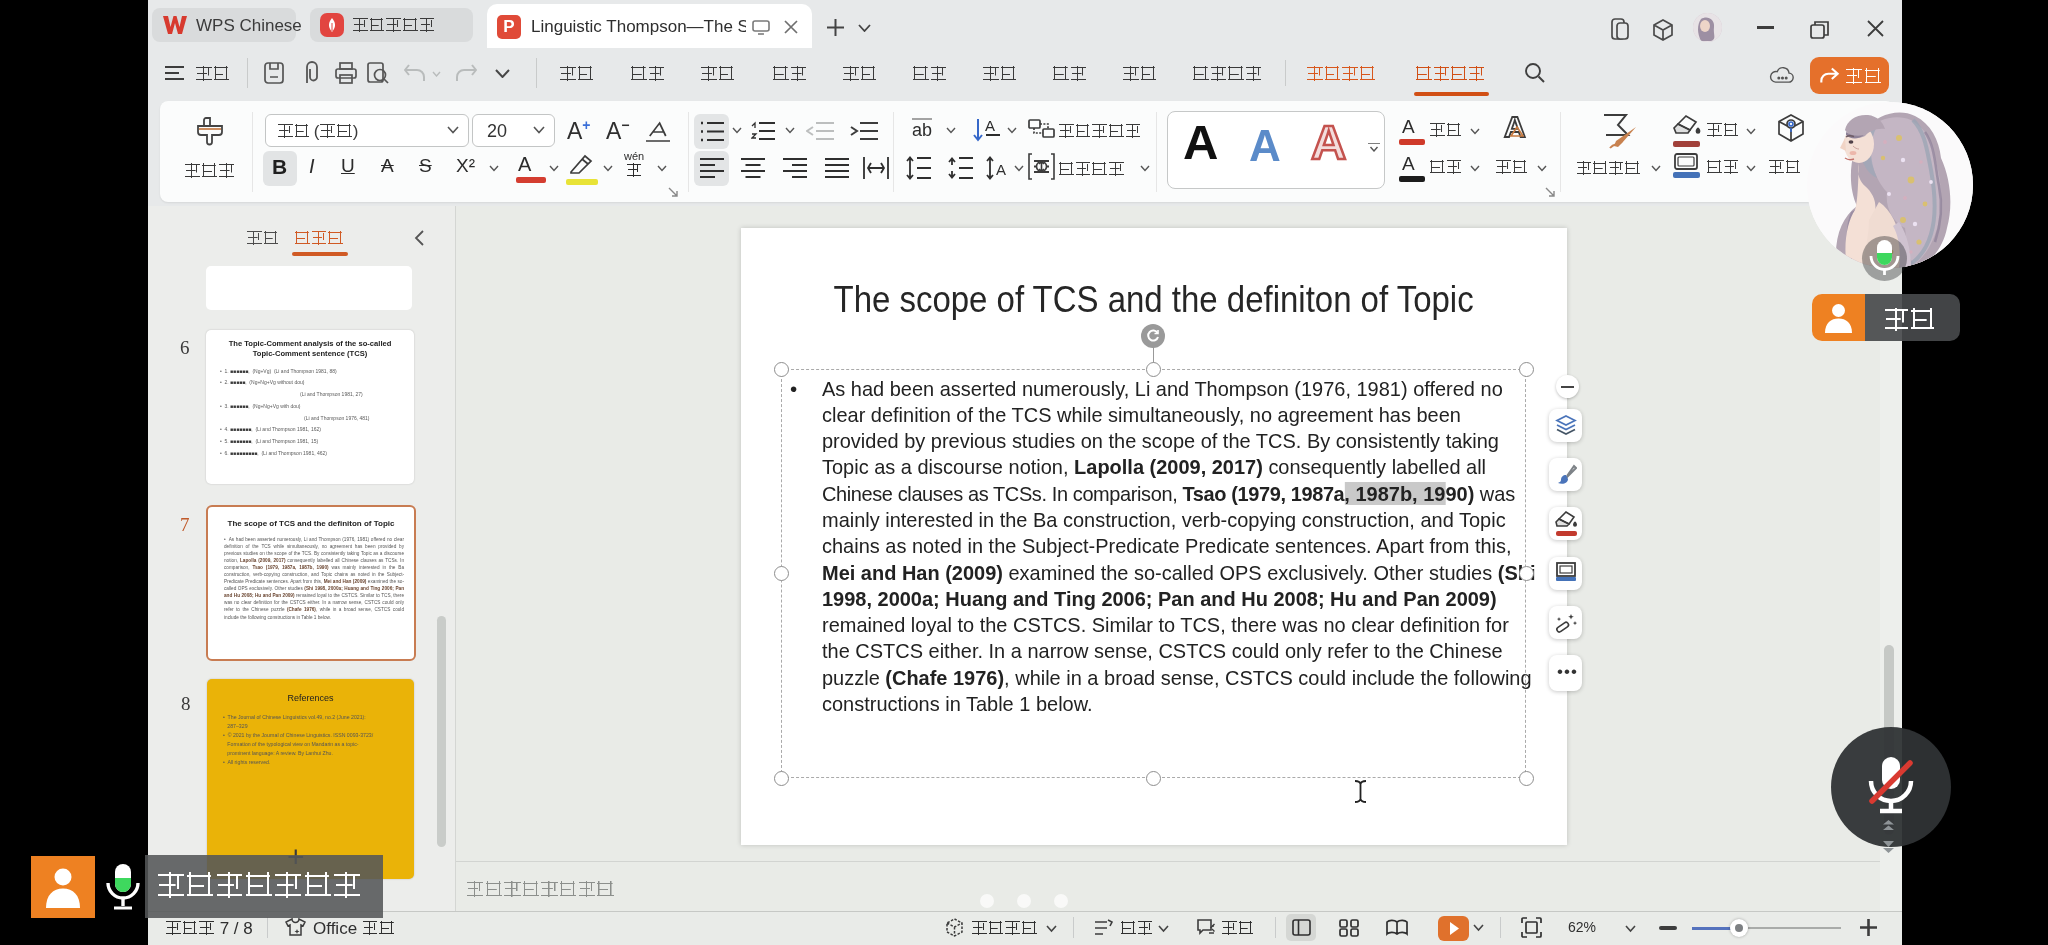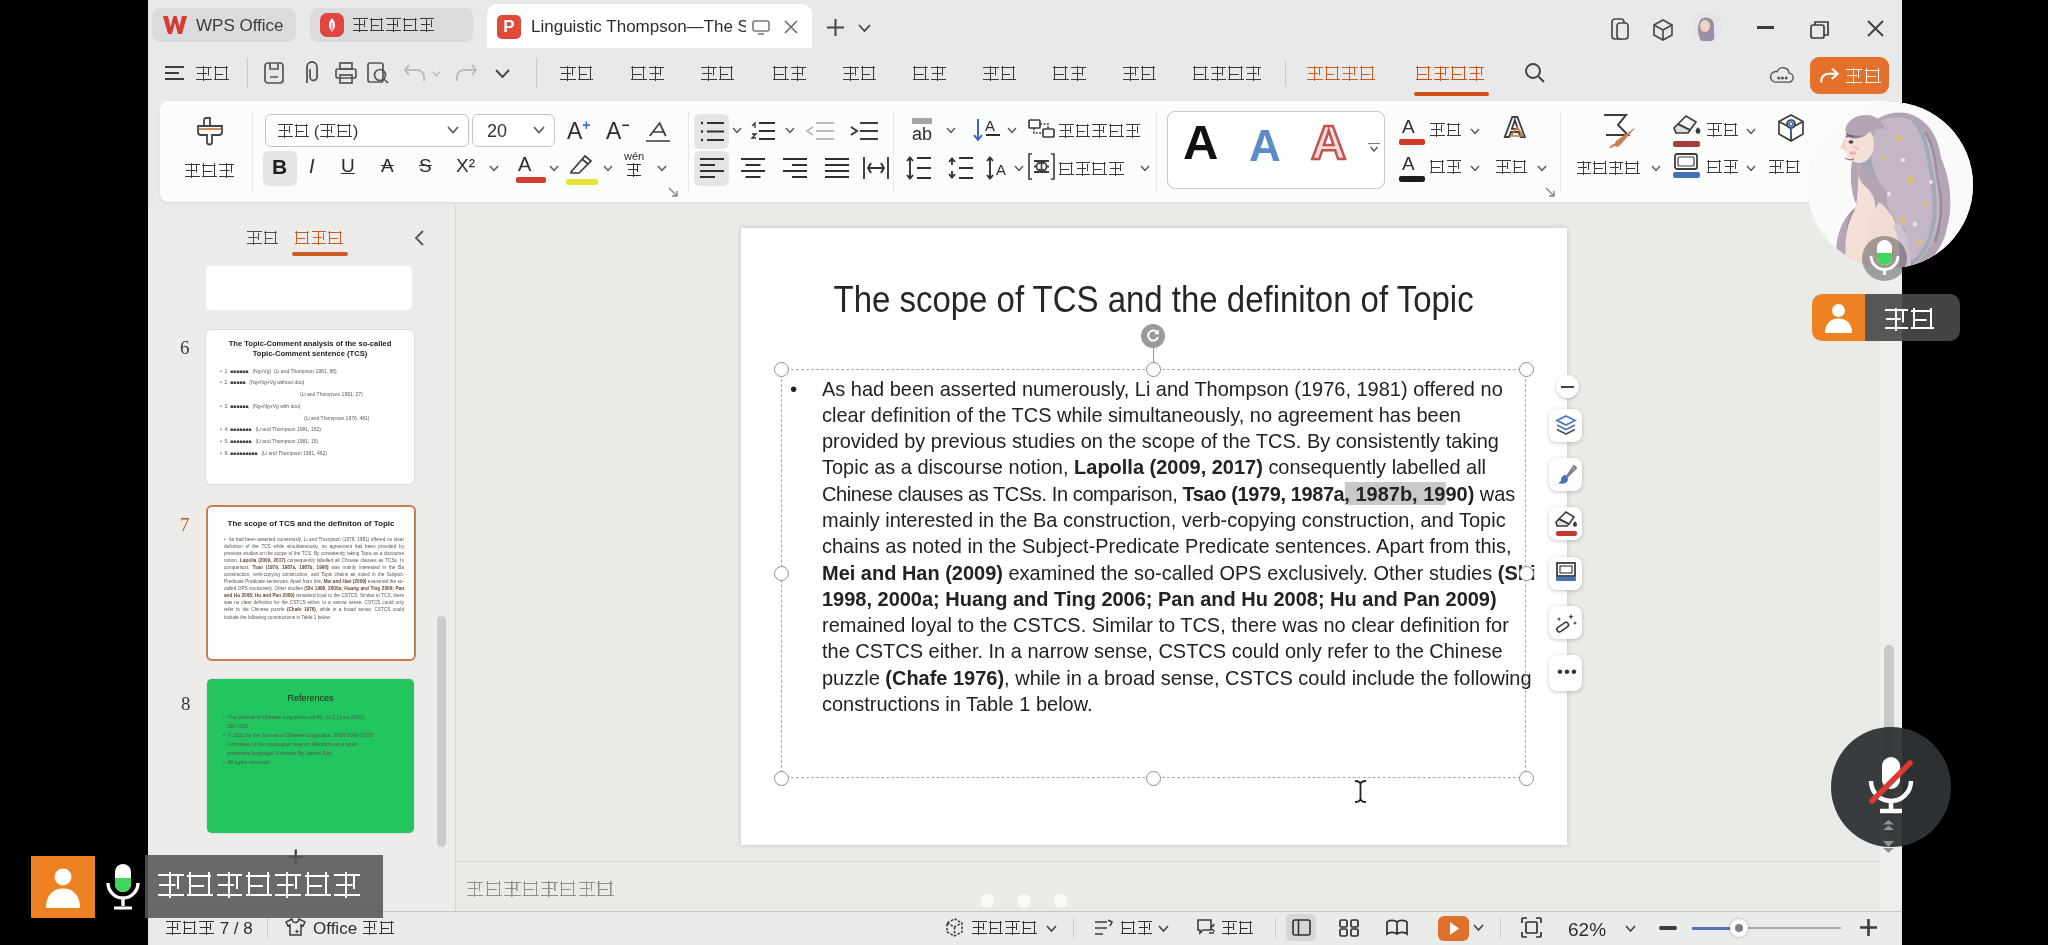--- a/index.html
+++ b/index.html
@@ -17,21 +17,21 @@
 <body>
 
 <div id="app"></div>
 
 <div class="abs" style="left:152px;top:8px;width:144px;height:34px;border-radius:8px;background:#d9dbdc"></div>
 <div class="abs" style="left:310px;top:8px;width:163px;height:34px;border-radius:8px;background:#d9dbdc"></div>
 <div class="abs" style="left:487px;top:4px;width:325px;height:44px;border-radius:10px 10px 0 0;background:#fff"></div>
 <svg class="abs" style="left:162px;top:15px" width="26" height="20" viewBox="0 0 26 20">
     <path d="M1 1 L6 19 L10 19 L13 8 L16 19 L20 19 L25 1 L20 1 L17.5 12 L14.5 1 L11.5 1 L8.5 12 L6 1 Z" fill="#d73a2e"></path>
   </svg>
-<div class="abs" style="left:196px;top:16px;font-size:17px;color:#3b3b3b">WPS Office</div>
+<div class="abs" style="left:196px;top:16px;font-size:17px;color:#3b3b3b">WPS Chinese</div>
 <div class="abs" style="left:320px;top:13px;width:24px;height:24px;border-radius:7px;background:#e24540"></div>
 <svg class="abs" style="left:325px;top:17px" width="14" height="16" viewBox="0 0 14 16">
     <path d="M7 1 C4 5 2 9 7 15 C12 9 10 5 7 1Z" fill="#fff"></path>
     <path d="M7 6 L7 14" stroke="#e24540" stroke-width="1"></path>
   </svg>
 <div class="abs cz" style="left:352px;top:16px;font-size:17px"><i class="k"></i><i class="j"></i><i class="k"></i><i class="j"></i><i class="k"></i></div>
 <div class="abs" style="left:497px;top:15px;width:24px;height:24px;border-radius:5px;background:#e04a38;color:#fff;font-weight:bold;font-size:17px;text-align:center;line-height:24px">P</div>
 <div class="abs" style="left:531px;top:17px;font-size:17px;color:#2e2e2e;width:215px;overflow:hidden;white-space:nowrap">Linguistic Thompson—The Su</div>
 <svg class="abs" style="left:752px;top:20px" width="18" height="15" viewBox="0 0 18 15">
     <rect x="1" y="1" width="16" height="10" rx="2" fill="none" stroke="#7a7a7a" stroke-width="1.6"></rect>
@@ -210,21 +210,21 @@
   </svg>
 <svg class="abs" style="left:806px;top:121px" width="28" height="20" viewBox="0 0 28 20" stroke="#bcbebe" stroke-width="2">
     <path d="M10 2 H28 M10 10 H28 M10 18 H28"></path>
     <path d="M7 6 L1 10 L7 14" fill="none"></path>
   </svg>
 <svg class="abs" style="left:850px;top:121px" width="28" height="20" viewBox="0 0 28 20" stroke="#3c3c3c" stroke-width="2">
     <path d="M10 2 H28 M10 10 H28 M10 18 H28"></path>
     <path d="M1 6 L7 10 L1 14" fill="none"></path>
   </svg>
 <div class="vsep" style="left:893px;top:112px;height:80px;background:#e6e6e6"></div>
-<div class="abs" style="left:912px;top:118px;font-size:18px;color:#2c2c2c;border-top:6px solid #a3a3a3">ab</div>
+<div class="abs" style="left:912px;top:118px;font-size:18px;color:#2c2c2c;border-top:2px solid #a3a3a3">ab</div>
 <svg class="abs" style="left:946px;top:127px" width="10" height="7" viewBox="0 0 10 7">
     <path d="M1 1 L5 5.5 L9 1" fill="none" stroke="#555" stroke-width="1.4"></path>
   </svg>
 <svg class="abs" style="left:972px;top:117px" width="30" height="28" viewBox="0 0 30 28">
     <path d="M6 2 V22 M2 18 L6 23 L10 18" fill="none" stroke="#3668c9" stroke-width="2"></path>
     <text x="13" y="14" font-size="15" fill="#2c2c2c" font-family="Liberation Sans">A</text>
     <path d="M14 18 H28" stroke="#2c2c2c" stroke-width="2"></path>
   </svg>
 <svg class="abs" style="left:1007px;top:127px" width="10" height="7" viewBox="0 0 10 7">
     <path d="M1 1 L5 5.5 L9 1" fill="none" stroke="#555" stroke-width="1.4"></path>
@@ -368,21 +368,21 @@
   <div>•&nbsp; 5. <b style="color:#3a3a3a">■■■■■■■</b>,&nbsp; (Li and Thompson 1981, 15)</div>
   <div>•&nbsp; 6. <b style="color:#3a3a3a">■■■■■■■■■</b>,&nbsp; (Li and Thompson 1981, 462)</div>
   </div>
 </div>
 <div class="abs" style="left:180px;top:514px;font-family:'Liberation Serif',serif;font-size:19px;color:#c05a2a">7</div>
 <div class="abs" style="left:206px;top:505px;width:210px;height:156px;border-radius:6px;background:#fff;border:2px solid #c87c52;overflow:hidden">
   <div style="margin-top:12px;text-align:center;font-size:8px;font-weight:bold;color:#222">The scope of TCS and the definiton of Topic</div>
   <div style="margin:8px 10px 0 16px;font-size:4.7px;color:#555;line-height:1.5;text-align:justify">•&nbsp; As had been asserted numerously, Li and Thompson (1976, 1981) offered no clear definition of the TCS while simultaneously, no agreement has been provided by previous studies on the scope of the TCS. By consistently taking Topic as a discourse notion, <b style="color:#6a4530">Lapolla (2009, 2017)</b> consequently labelled all Chinese clauses as TCSs. In comparison, <b style="color:#6a4530">Tsao (1979, 1987a, 1987b, 1990)</b> was mainly interested in the Ba construction, verb-copying construction, and Topic chains as noted in the Subject-Predicate Predicate sentences. Apart from this, <b style="color:#6a4530">Mei and Han (2009)</b> examined the so-called OPS exclusively. Other studies <b style="color:#6a4530">(Shi 1998, 2000a; Huang and Ting 2006; Pan and Hu 2008; Hu and Pan 2009)</b> remained loyal to the CSTCS. Similar to TCS, there was no clear definition for the CSTCS either. In a narrow sense, CSTCS could only refer to the Chinese puzzle <b style="color:#6a4530">(Chafe 1976)</b>, while in a broad sense, CSTCS could include the following constructions in Table 1 below.</div>
 </div>
 <div class="abs" style="left:181px;top:693px;font-family:'Liberation Serif',serif;font-size:19px;color:#3a3a3a">8</div>
-<div class="abs" style="left:207px;top:679px;width:207px;height:154px;border-radius:5px;background:#22c55e;box-shadow:0 0 2px rgba(0,0,0,.2);overflow:hidden">
+<div class="abs" style="left:207px;top:679px;width:207px;height:200px;border-radius:5px;background:#eab308;box-shadow:0 0 2px rgba(0,0,0,.2);overflow:hidden">
   <div style="margin-top:14px;text-align:center;font-size:9px;color:#222">References</div>
   <div style="margin:10px 12px 0 16px;font-size:5.2px;color:#555;line-height:1.75">
   <div>•&nbsp; The Journal of Chinese Linguistics vol.49, no.2 (June 2021):<br>&nbsp;&nbsp;&nbsp;287–329</div>
   <div>•&nbsp; © 2021 by the Journal of Chinese Linguistics. ISSN 0093-3723/<br>&nbsp;&nbsp;&nbsp;Formation of the typological view on Mandarin as a topic-<br>&nbsp;&nbsp;&nbsp;prominent language: A review. By Lanhui Zhu.</div>
   <div>•&nbsp; All rights reserved.</div>
   </div>
 </div>
 <div class="abs" style="left:437px;top:616px;width:9px;height:231px;border-radius:5px;background:#c9ccc9"></div>
 <div class="abs" style="left:287px;top:840px;font-size:30px;color:#3a3a3a;font-weight:300">+</div>
 
@@ -517,21 +517,21 @@
     <path d="M1 0 L10 6.5 L1 13 Z" fill="#fff"></path>
   </svg>
 <svg class="abs" style="left:1473px;top:924px" width="11" height="8" viewBox="0 0 11 8">
     <path d="M1 1 L5.5 6 L10 1" fill="none" stroke="#444" stroke-width="1.6"></path>
   </svg>
 <div class="vsep" style="left:1500px;top:917px;height:21px"></div>
 <svg class="abs" style="left:1521px;top:917px" width="21" height="21" viewBox="0 0 21 21" fill="none" stroke="#2f2f2f" stroke-width="1.7">
     <path d="M6 1 H2 a1 1 0 0 0 -1 1 V6 M15 1 H19 a1 1 0 0 1 1 1 V6 M6 20 H2 a1 1 0 0 1 -1 -1 V15 M15 20 H19 a1 1 0 0 0 1 -1 V15"></path>
     <rect x="5" y="5" width="11" height="11" rx="1"></rect>
   </svg>
-<div class="abs" style="left:1568px;top:919px;font-size:19px;color:#2f2f2f">62%</div>
+<div class="abs" style="left:1568px;top:919px;font-size:14px;color:#2f2f2f">62%</div>
 <svg class="abs" style="left:1625px;top:925px" width="11" height="8" viewBox="0 0 11 8">
     <path d="M1 1 L5.5 6 L10 1" fill="none" stroke="#444" stroke-width="1.6"></path>
   </svg>
 <div class="abs" style="left:1659px;top:926px;width:18px;height:4px;border-radius:2px;background:#3d3d3d"></div>
 <div class="abs" style="left:1692px;top:927px;width:149px;height:2.4px;background:#a9aba9"></div>
 <div class="abs" style="left:1692px;top:926.5px;width:42px;height:3px;background:#5572bd"></div>
 <div class="abs" style="left:1730px;top:919px;width:18px;height:18px;border-radius:50%;background:#fff;box-shadow:0 0 3px rgba(0,0,0,.3)"></div>
 <div class="abs" style="left:1735px;top:924px;width:8px;height:8px;border-radius:50%;background:#7d8083"></div>
 <svg class="abs" style="left:1859px;top:918px" width="19" height="19" viewBox="0 0 19 19">
     <path d="M9.5 1 V18 M1 9.5 H18" stroke="#3d3d3d" stroke-width="2.6"></path>

